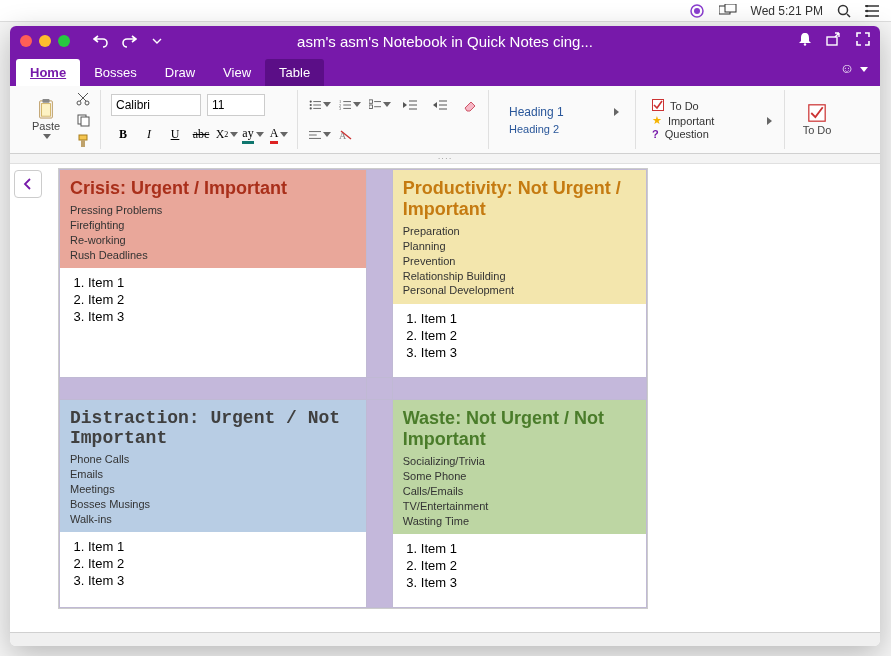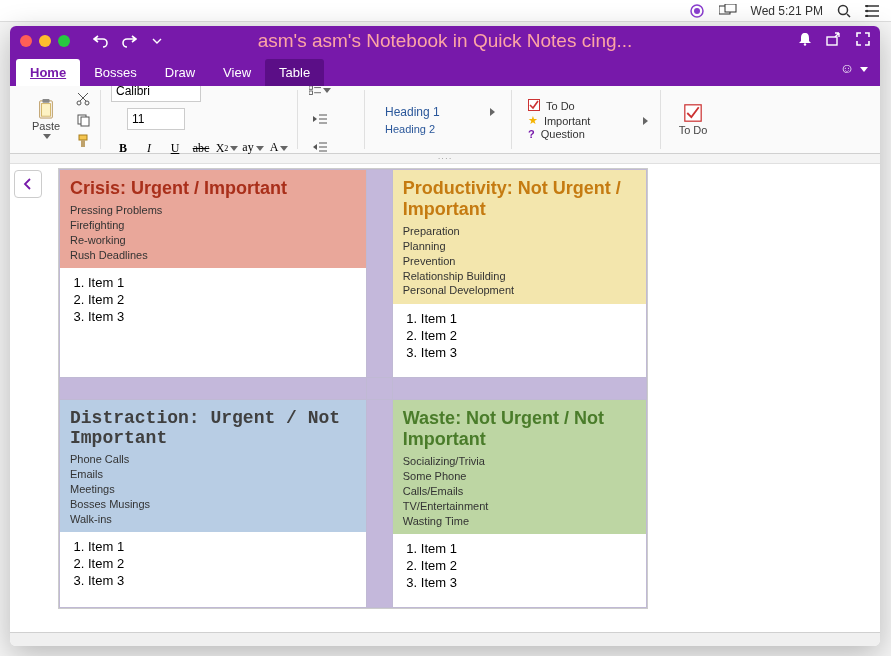--- a/index.html
+++ b/index.html
@@ -11,37 +11,37 @@
 
   
   .window { position: absolute; top: 26px; left: 10px; width: 870px; height: 620px; background: #fff; border-radius: 6px; box-shadow: 0 8px 30px rgba(0,0,0,0.25); overflow: hidden; display: flex; flex-direction: column; }
 
   .titlebar { height: 30px; background: #7719AA; display: flex; align-items: center; padding: 0 10px; position: relative; }
   .traffic { display: flex; gap: 7px; }
   .dot { width: 12px; height: 12px; border-radius: 50%; }
   .dot.red { background: #ff5f57; } .dot.yellow { background: #febc2e; } .dot.green { background: #28c840; }
   .qat { display: flex; gap: 2px; margin-left: 18px; }
   .qat-btn { width: 26px; height: 22px; display: flex; align-items: center; justify-content: center; color: #fff; border-radius: 3px; }
-  .title-text { position: absolute; left: 50%; transform: translateX(-50%); color: #fca5a5; font-size: 19px; white-space: nowrap; }
+  .title-text { position: absolute; left: 50%; transform: translateX(-50%); color: #ffffff; font-size: 15px; white-space: nowrap; }
   .title-right { margin-left: auto; display: flex; gap: 14px; color: #fff; align-items: center; }
 
   .tabsbar { height: 30px; background: #7719AA; display: flex; align-items: flex-end; padding-left: 6px; position: relative; }
   .tab { padding: 6px 14px; font-size: 13px; color: #fff; cursor: pointer; }
   .tab.active { background: #fff; color: #7719AA; font-weight: 600; border-radius: 3px 3px 0 0; text-decoration: underline; }
   .tab.table { background: #5b0e87; border-radius: 3px 3px 0 0; }
   .smiley { position: absolute; right: 12px; top: 4px; color: #fff; font-size: 14px; }
 
   .ribbon { height: 68px; background: #fafafa; border-bottom: 1px solid #d0d0d0; display: flex; align-items: stretch; padding: 4px 8px; gap: 4px; }
   .ribbon-group { display: flex; align-items: center; gap: 4px; padding: 0 6px; border-right: 1px solid #e0e0e0; }
   .ribbon-group:last-child { border-right: none; }
   .big-btn { display: flex; flex-direction: column; align-items: center; justify-content: center; gap: 2px; padding: 2px 6px; font-size: 11px; color: #444; width: 44px; }
   .ico { display: inline-flex; width: 18px; height: 18px; align-items: center; justify-content: center; }
   .col-btns { display: flex; flex-direction: column; gap: 3px; }
   .small-btn { width: 22px; height: 18px; display: flex; align-items: center; justify-content: center; border-radius: 2px; }
-  .font-row { display: flex; gap: 6px; align-items: center; flex-direction: column; }
+  .font-row { display: flex; gap: 6px; align-items: center; }
   .font-sel { border: 1px solid #ccc; background: #fff; font-size: 12px; padding: 2px 4px; height: 22px; }
   .font-sel.name { width: 90px; } .font-sel.size { width: 58px; }
   .fmt-row { display: flex; gap: 2px; margin-top: 4px; }
   .fmt-btn { width: 24px; height: 22px; display: flex; align-items: center; justify-content: center; border: 1px solid transparent; font-size: 12px; font-family: "Times New Roman", serif; }
   .styles { display: flex; flex-direction: column; justify-content: center; gap: 4px; padding: 0 10px; font-size: 12px; color: #2a579a; }
   .styles div { display: flex; justify-content: space-between; width: 110px; align-items: center; }
   .tags { display: flex; flex-direction: column; gap: 1px; font-size: 11px; color: #333; padding: 2px 6px; }
   .tags .tagrow { display: flex; align-items: center; gap: 6px; width: 120px; }
 
   .collapse-handle { height: 10px; background:#f4f4f4; border-bottom:1px solid #e0e0e0; display:flex; align-items:center; justify-content:center; color:#999; font-size:8px; letter-spacing:1px; }

